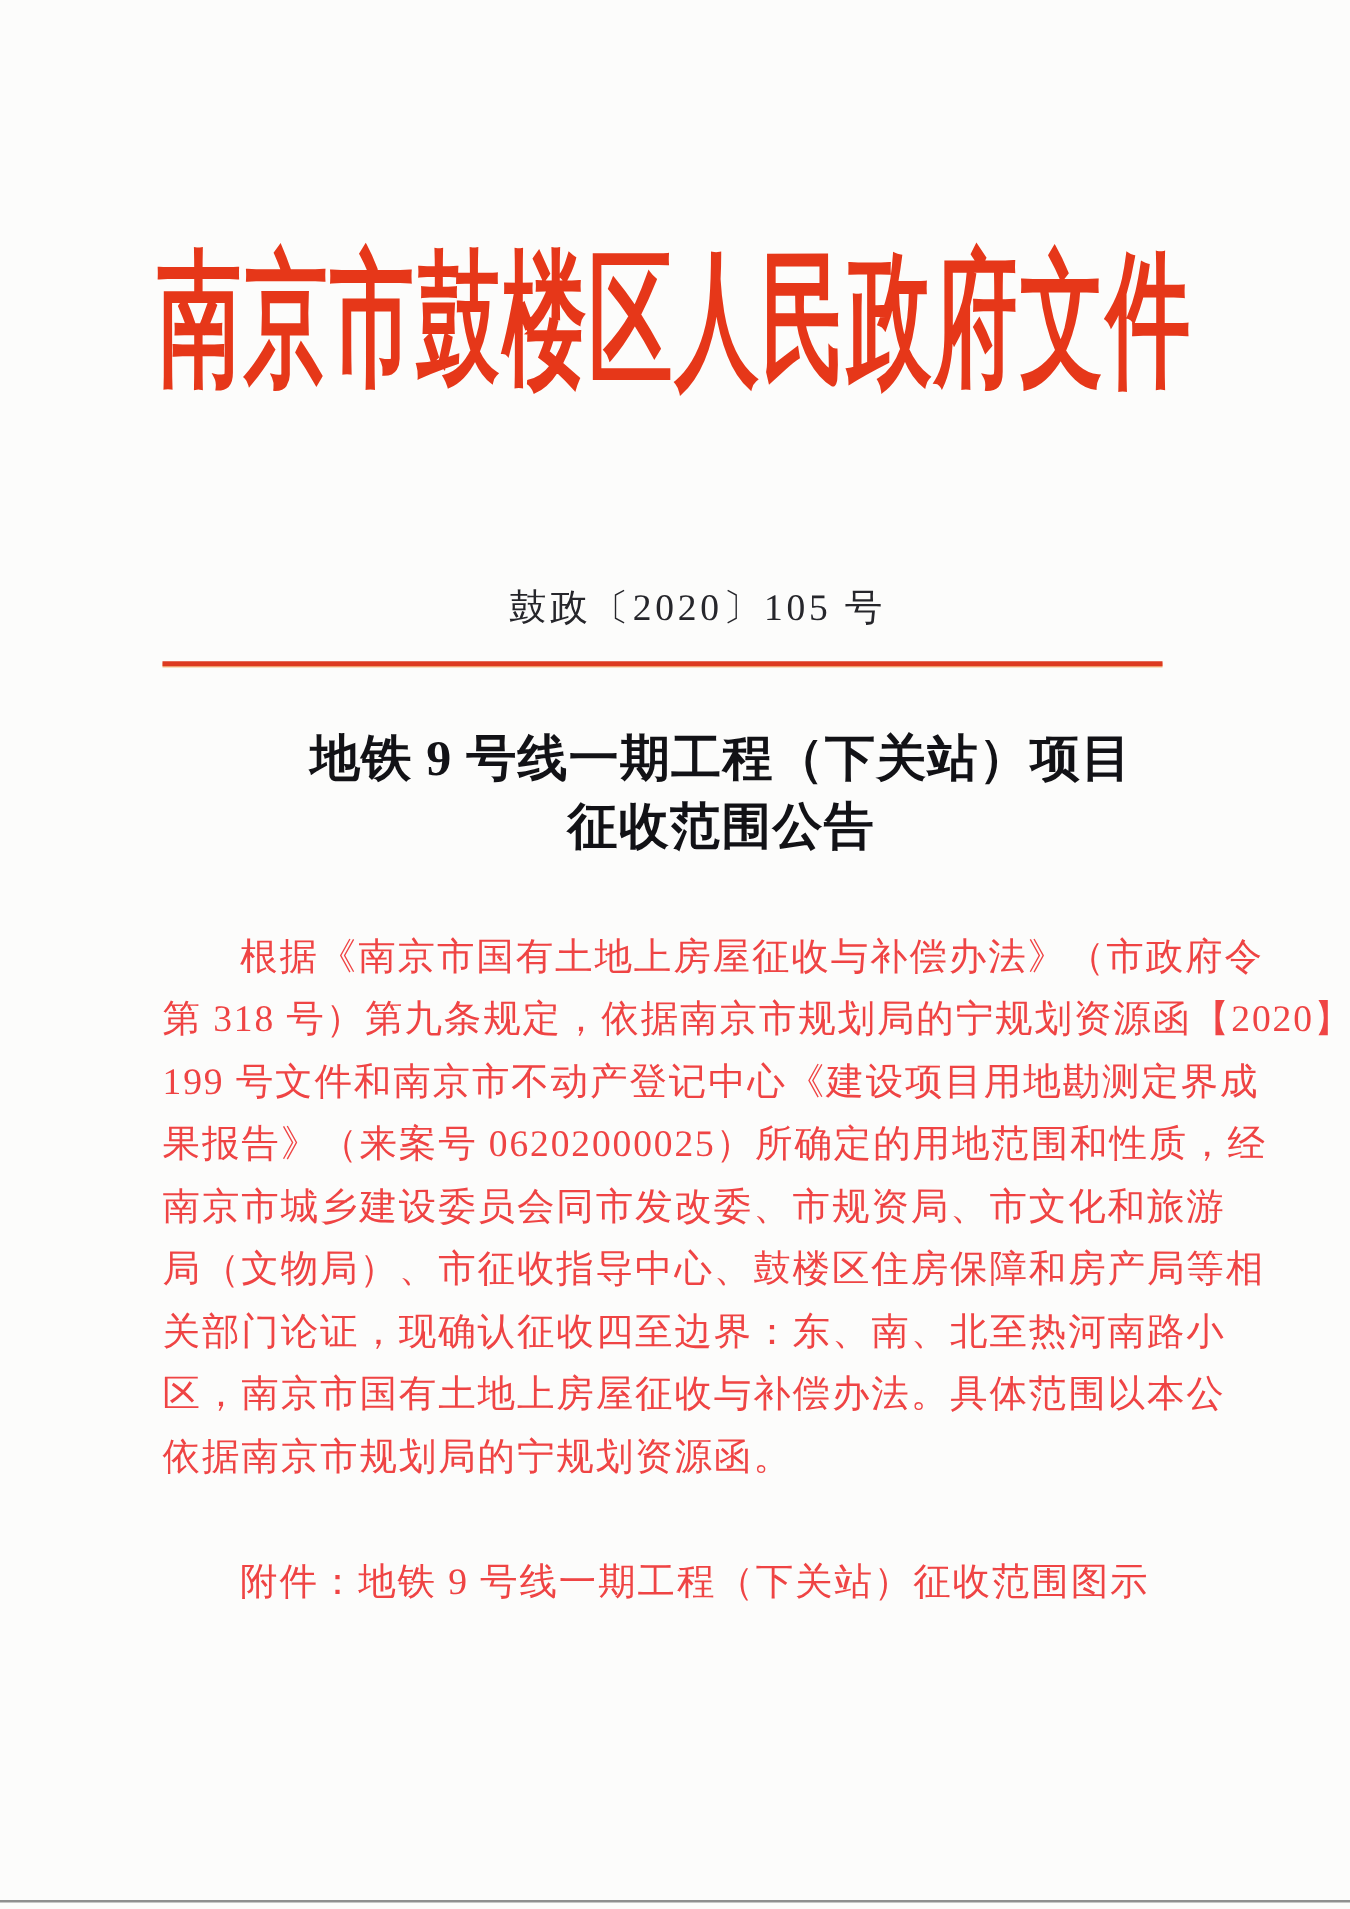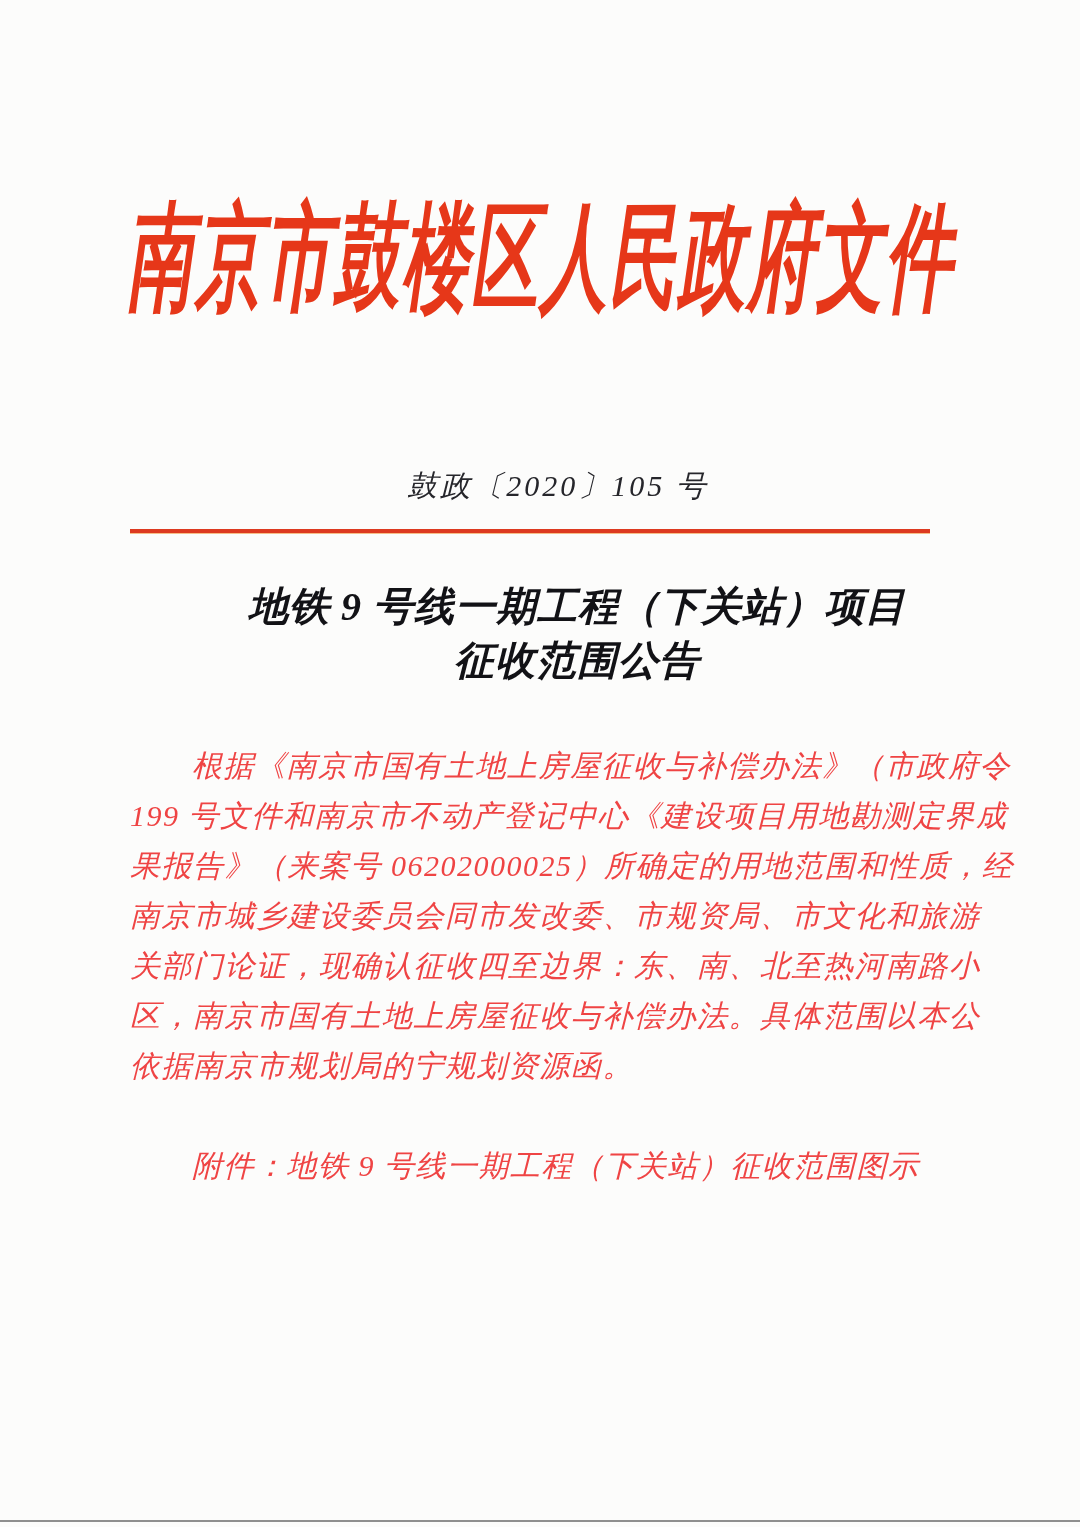--- a/index.html
+++ b/index.html
@@ -11,21 +11,20 @@
     height: 1527px;
     background: #fcfcfb;
     position: relative;
     overflow: hidden;
     font-family: "Liberation Serif", serif;
     color: #1c1c1c;
   }
   .page {
     position: absolute;
     inset: 0;
-    font-style: italic;
   }
   
   .letterhead {
     position: absolute;
     top: 200px;
     left: 0;
     width: 100%;
     text-align: center;
     font-size: 67px;
     font-weight: bold;
@@ -109,23 +108,25 @@
 
   <div class="red-rule"></div>
 
   <div class="title">
     <div>地铁 9 号线一期工程（下关站）项目</div>
     <div>征收范围公告</div>
   </div>
 
   <div class="content">
     <div class="line indent">根据《南京市国有土地上房屋征收与补偿办法》（市政府令</div>
+    <div class="line">第 318 号）第九条规定，依据南京市规划局的宁规划资源函【2020】</div>
     <div class="line">199 号文件和南京市不动产登记中心《建设项目用地勘测定界成</div>
     <div class="line">果报告》（来案号 06202000025）所确定的用地范围和性质，经</div>
     <div class="line">南京市城乡建设委员会同市发改委、市规资局、市文化和旅游</div>
+    <div class="line">局（文物局）、市征收指导中心、鼓楼区住房保障和房产局等相</div>
     <div class="line">关部门论证，现确认征收四至边界：东、南、北至热河南路小</div>
     <div class="line">区，南京市国有土地上房屋征收与补偿办法。具体范围以本公</div>
     <div class="line">依据南京市规划局的宁规划资源函。</div>
     <div class="spacer"></div>
     <div class="line indent">附件：地铁 9 号线一期工程（下关站）征收范围图示</div>
   </div>
 
   <div class="scan-edge"></div>
 
 </div>

